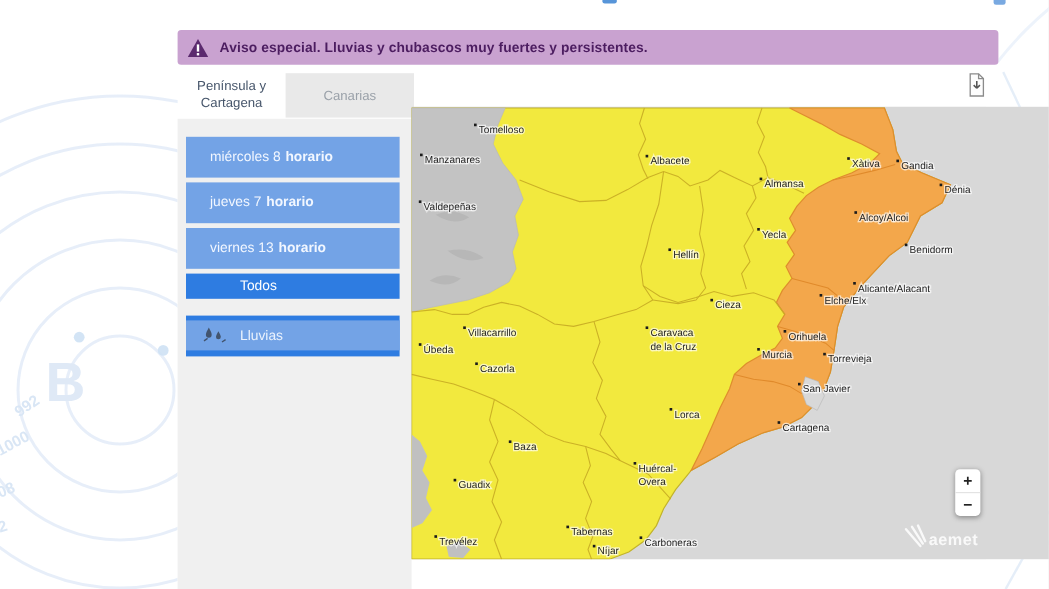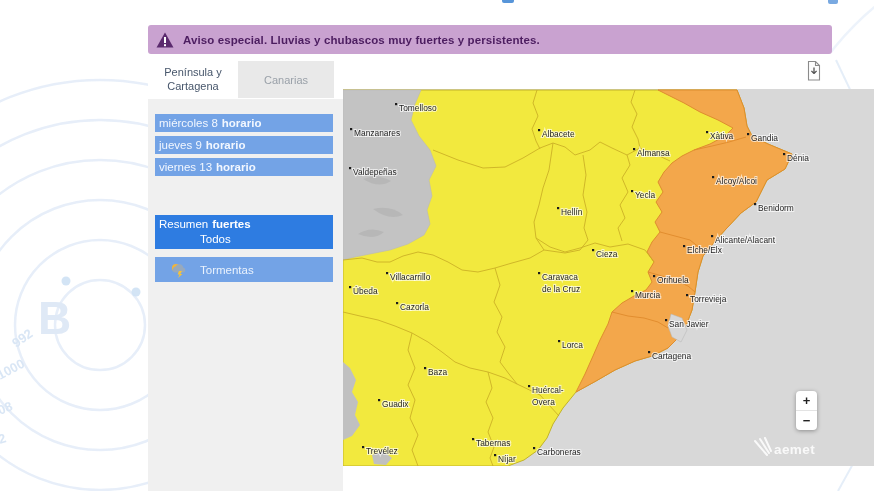--- a/index.html
+++ b/index.html
@@ -29,33 +29,33 @@
   .sidebar-panel{
     position:absolute;left:0;top:99px;width:195px;height:392px;
     background:var(--sidebar_bg);
   }
   .tab{
     position:absolute;top:61px;height:37px;box-sizing:border-box;
     font-size:11px;display:flex;align-items:center;justify-content:center;
     text-align:center;cursor:pointer;
   }
   .tab-active{left:2px;width:86px;background:#ffffff;color:#47566b;line-height:1.25;}
-  .tab-inactive{left:90px;width:96px;background:#e9e9e9;color:#9aa1a9;}
+  .tab-inactive{left:90px;width:107px;background:#e9e9e9;color:#9aa1a9;}
   .daybtns{position:absolute;left:7px;top:114px;width:178px;}
   .daybtn{
-    height:18px;margin-bottom:4px;background:var(--button_blue);
+    height:34px;margin-bottom:4px;background:var(--button_blue);
     color:#f2f7ff;font-size:11.5px;display:flex;align-items:center;
-    padding-left:4px;cursor:pointer;
+    padding-left:20px;cursor:pointer;
   }
   .daybtn b{margin-left:4px;}
   .daybtn.active{background:var(--button_blue_active);color:#ffffff;margin-top:39px;}
   .filterbtns{position:absolute;left:7px;top:228px;width:178px;}
   .fbtn{
     background:var(--button_blue);color:#eaf2fd;font-size:11.5px;
-    display:flex;align-items:center;cursor:pointer;margin-bottom:8px;
+    display:flex;align-items:center;cursor:pointer;margin-bottom:18px;
   }
   .fbtn.active{background:var(--button_blue_active);color:#ffffff;height:21px;}
   .fbtn .ficon{width:24px;margin-left:14px;display:flex;align-items:center;}
   .fbtn .flabel{margin-left:7px;}
   .fbtn.noicon .flabel{margin-left:45px;}
   .fbtn.h25{height:25px;}
   
   .map-wrap{
     position:absolute;left:195px;top:89px;width:578px;height:377px;
     background:var(--wl_sea);
@@ -147,46 +147,48 @@
   <div class="tab tab-inactive">
     <span>Canarias</span>
   </div>
 
   <div class="daybtns">
     <div class="daybtn">
       <span>miércoles 8 </span>
         <b>horario</b>
     </div>
     <div class="daybtn">
-      <span>jueves 9 </span>
+      <span>jueves 7 </span>
         <b>horario</b>
     </div>
     <div class="daybtn">
       <span>viernes 13 </span>
         <b>horario</b>
     </div>
     <div class="daybtn active">
       <span>Resumen </span>
         <b>fuertes</b>
     </div>
   </div>
 
   <div class="filterbtns">
     <div class="fbtn active noicon">
       <span class="flabel">Todos</span>
     </div>
     <div class="fbtn h25">
       <span class="ficon">
-        <svg width="20" height="16" viewBox="0 0 20 16">
-          <circle cx="7" cy="6" r="4" fill="#f0b43c"></circle>
-          <path d="M4,9 a3.2,3.2 0 0 1 2.6,-4.4 a4,4 0 0 1 7.6,1 a2.6,2.6 0 0 1 0.4,5 l-8.6,0 a2.6,2.6 0 0 1 -2,-1.6 Z" fill="#97a9bd"></path>
-          <polygon points="10,9 13,9 11.4,12 13.4,12 9,16 10.6,12.6 8.6,12.6" fill="#f5c33b"></polygon>
+        <svg width="20" height="15" viewBox="0 0 20 15">
+          <g fill="#42546e">
+            <path d="M5,1 C6.6,4 7.4,5.6 7.4,7 a2.4,2.4 0 1 1 -4.8,0 C2.6,5.6 3.4,4 5,1 Z"></path>
+            <path d="M13,4 C14.4,6.4 15,7.6 15,8.8 a2,2 0 1 1 -4,0 C11,7.6 11.6,6.4 13,4 Z"></path>
+            <path d="M1,12 l3,-2 M16,13 l3,-2" stroke="#42546e" stroke-width="1.2"></path>
+          </g>
         </svg>
       </span>
-      <span class="flabel">Tormentas</span>
+      <span class="flabel">Lluvias</span>
     </div>
   </div>
 
   <div class="map-wrap">
     <svg id="map" width="479" height="377" viewBox="0 0 479 377" xmlns="http://www.w3.org/2000/svg">
 
       <rect x="0" y="0" width="479" height="377" style="fill:var(--wl_sea)"></rect>
 
       <path style="fill:var(--wl_yellow)" stroke="#c2b32a" stroke-width="1" d="M0,1 L394,1 L401,19 L404,37 L409,47 L425,55 L449,65 L442,80 L424,91 L413,113 L398,124 L383,140 L373,151 L360,167 L355,183 L352,203 L349,221 L344,234 L337,247 L325,259 L309,267 L292,272 L272,281 L253,292 L233,303 L220,319 L210,335 L204,349 L195,361 L181,371 L165,377 L0,377 Z"></path>
 

